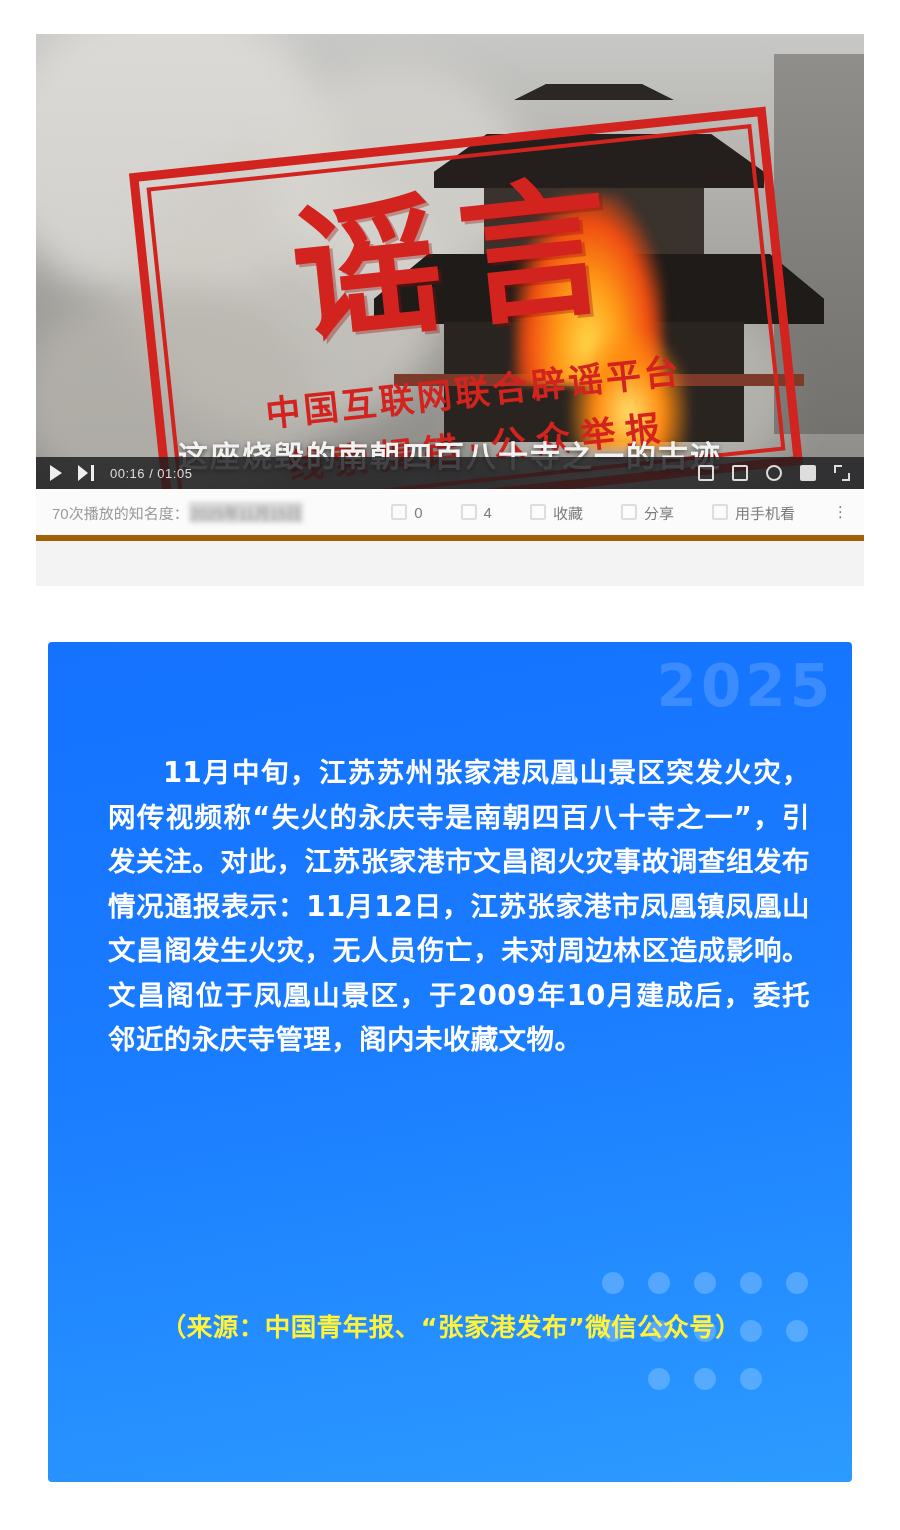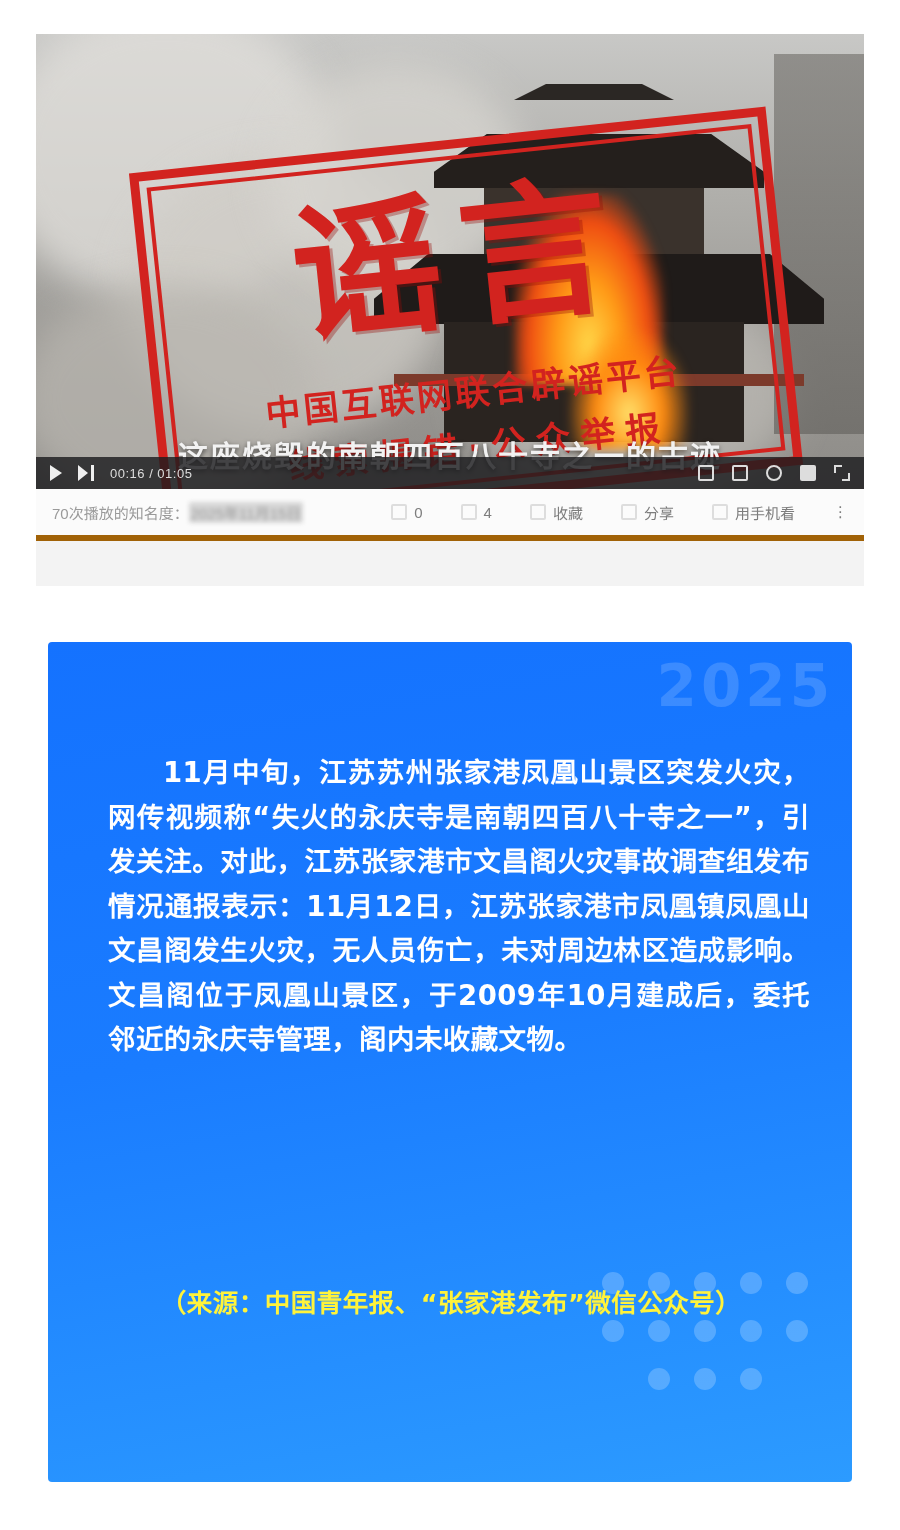--- a/index.html
+++ b/index.html
@@ -368,21 +368,21 @@
     text-align: justify;
   }
   .truth-body p {
     margin: 0 0 2px 16px;
     text-indent: 2em;
   }
   .source {
     position: absolute;
     left: 44px;
     right: 42px;
-    top: 640px;
+    top: 664px;
     text-align: center;
     color: #fff33b;
     font-size: 25.5px;
     font-weight: 700;
     letter-spacing: .5px;
     font-family: "DejaVu Sans", sans-serif;
   }
 </style>
 </head>
 <body>

